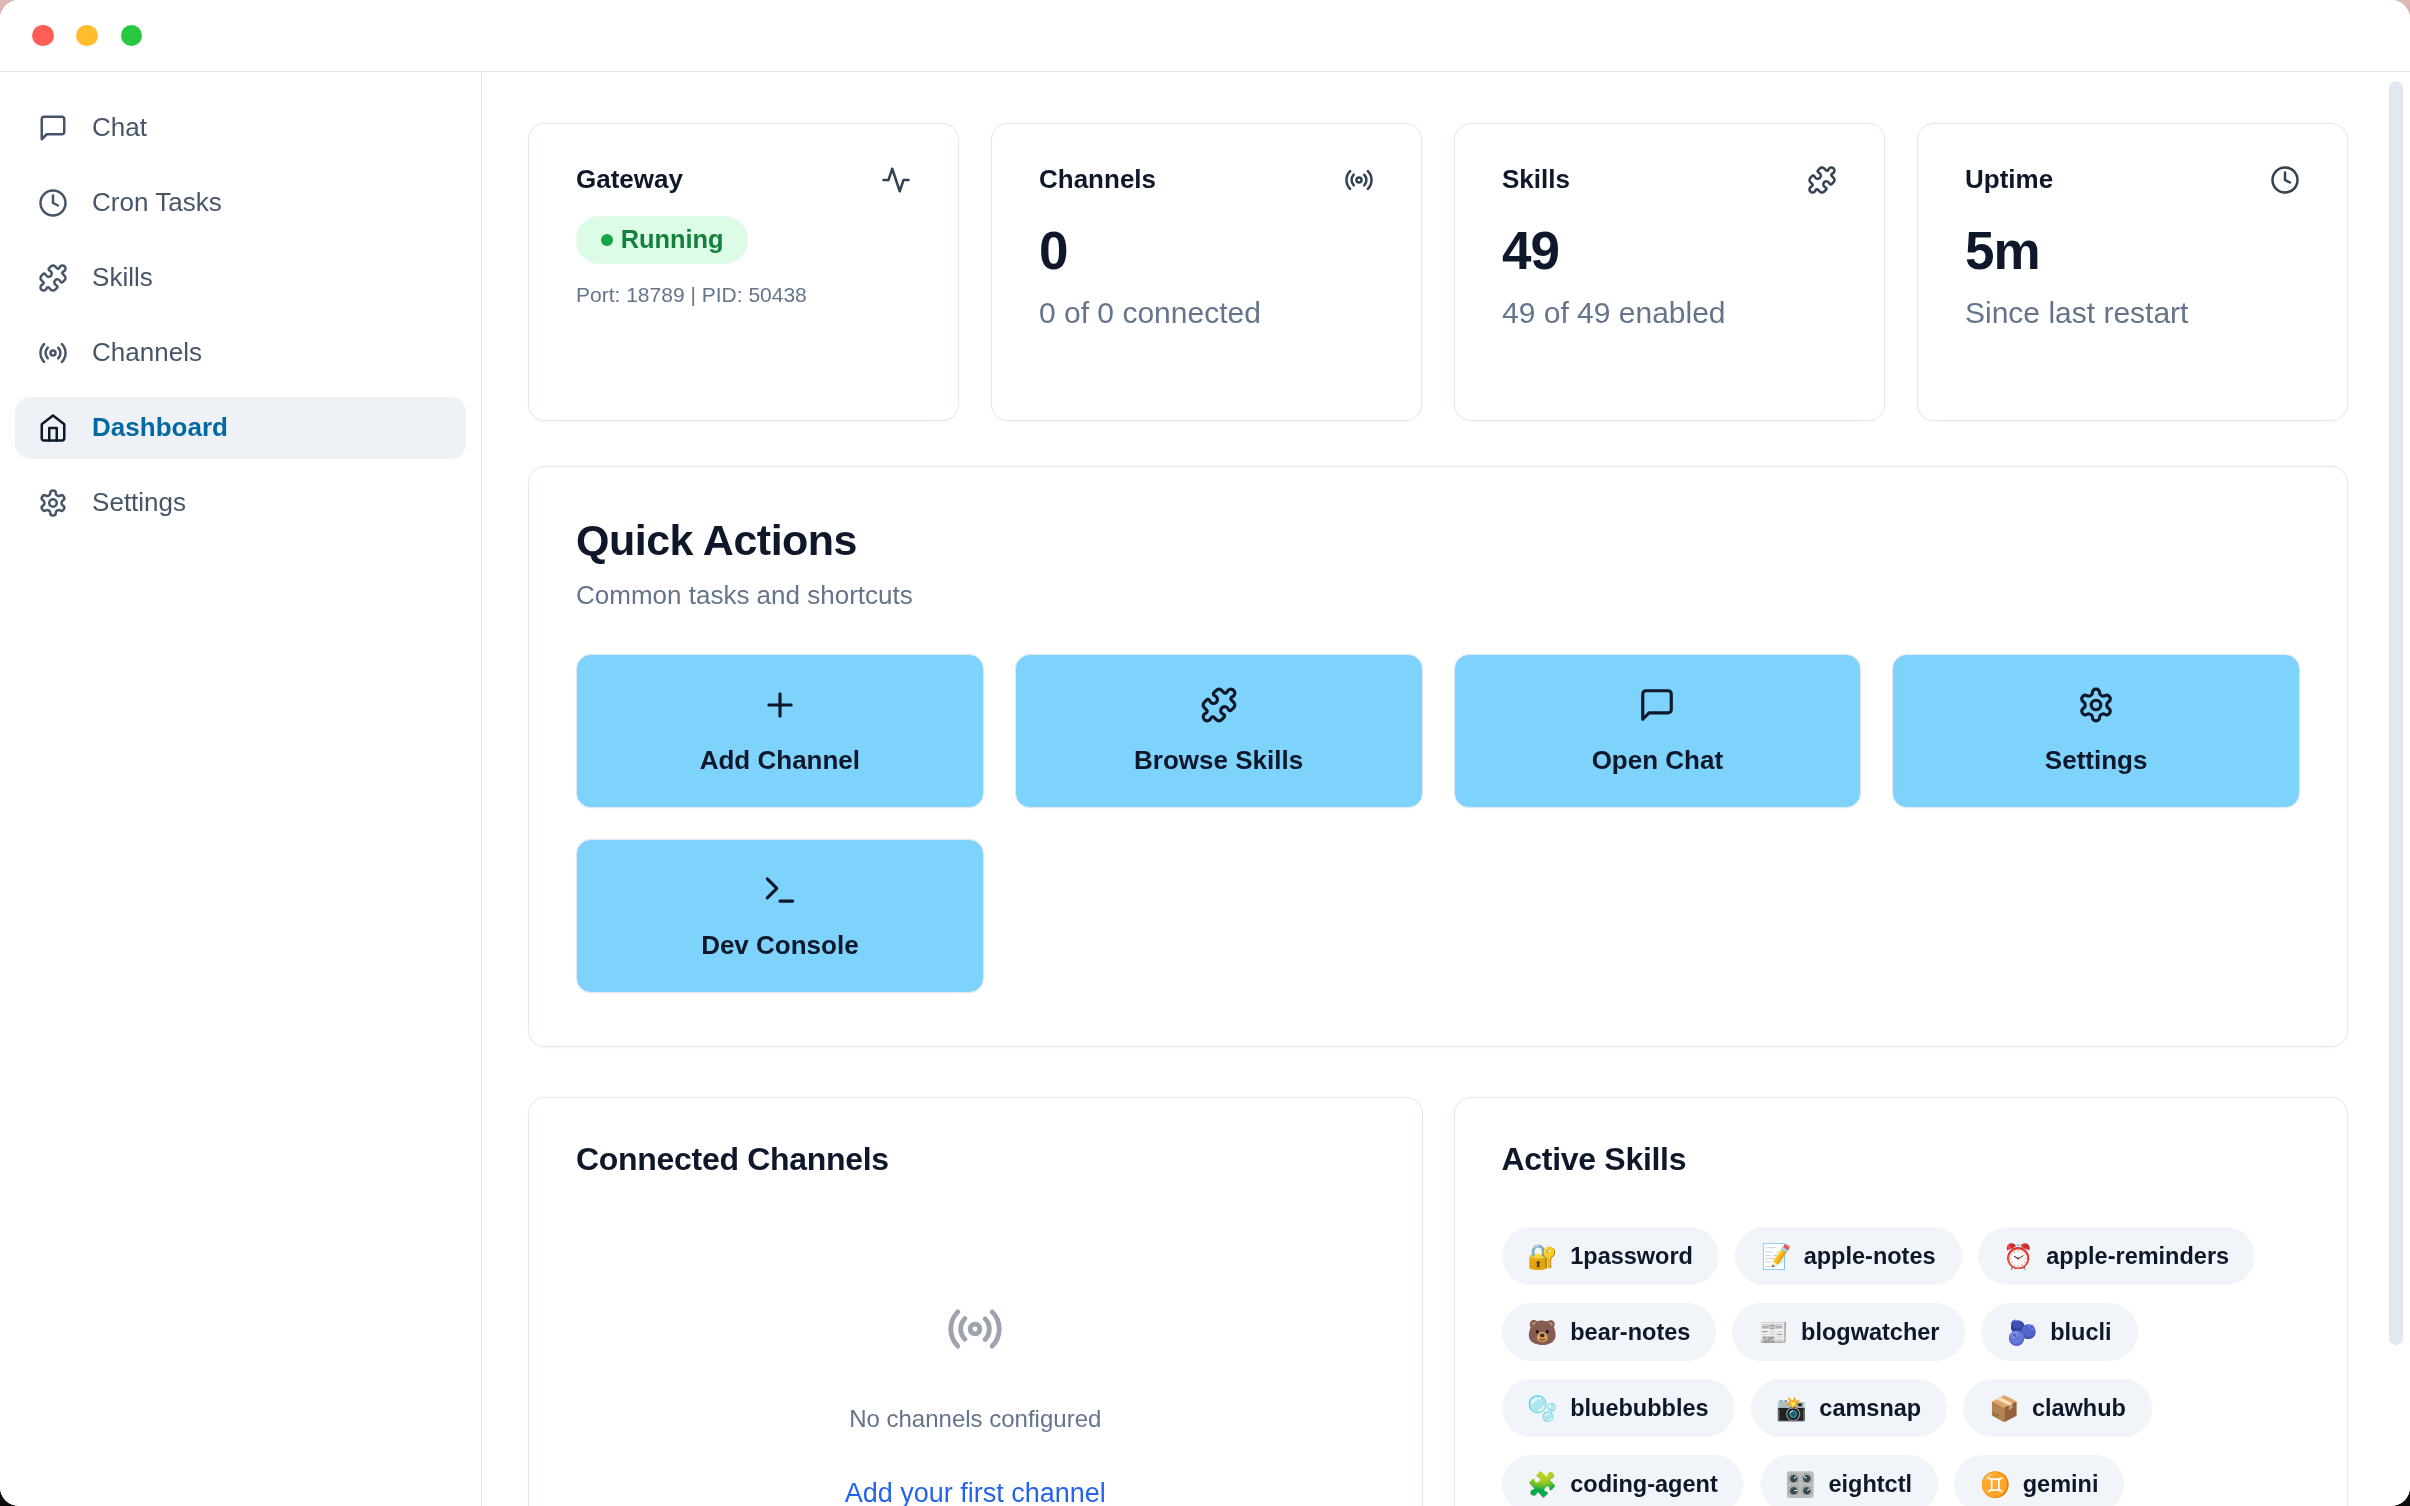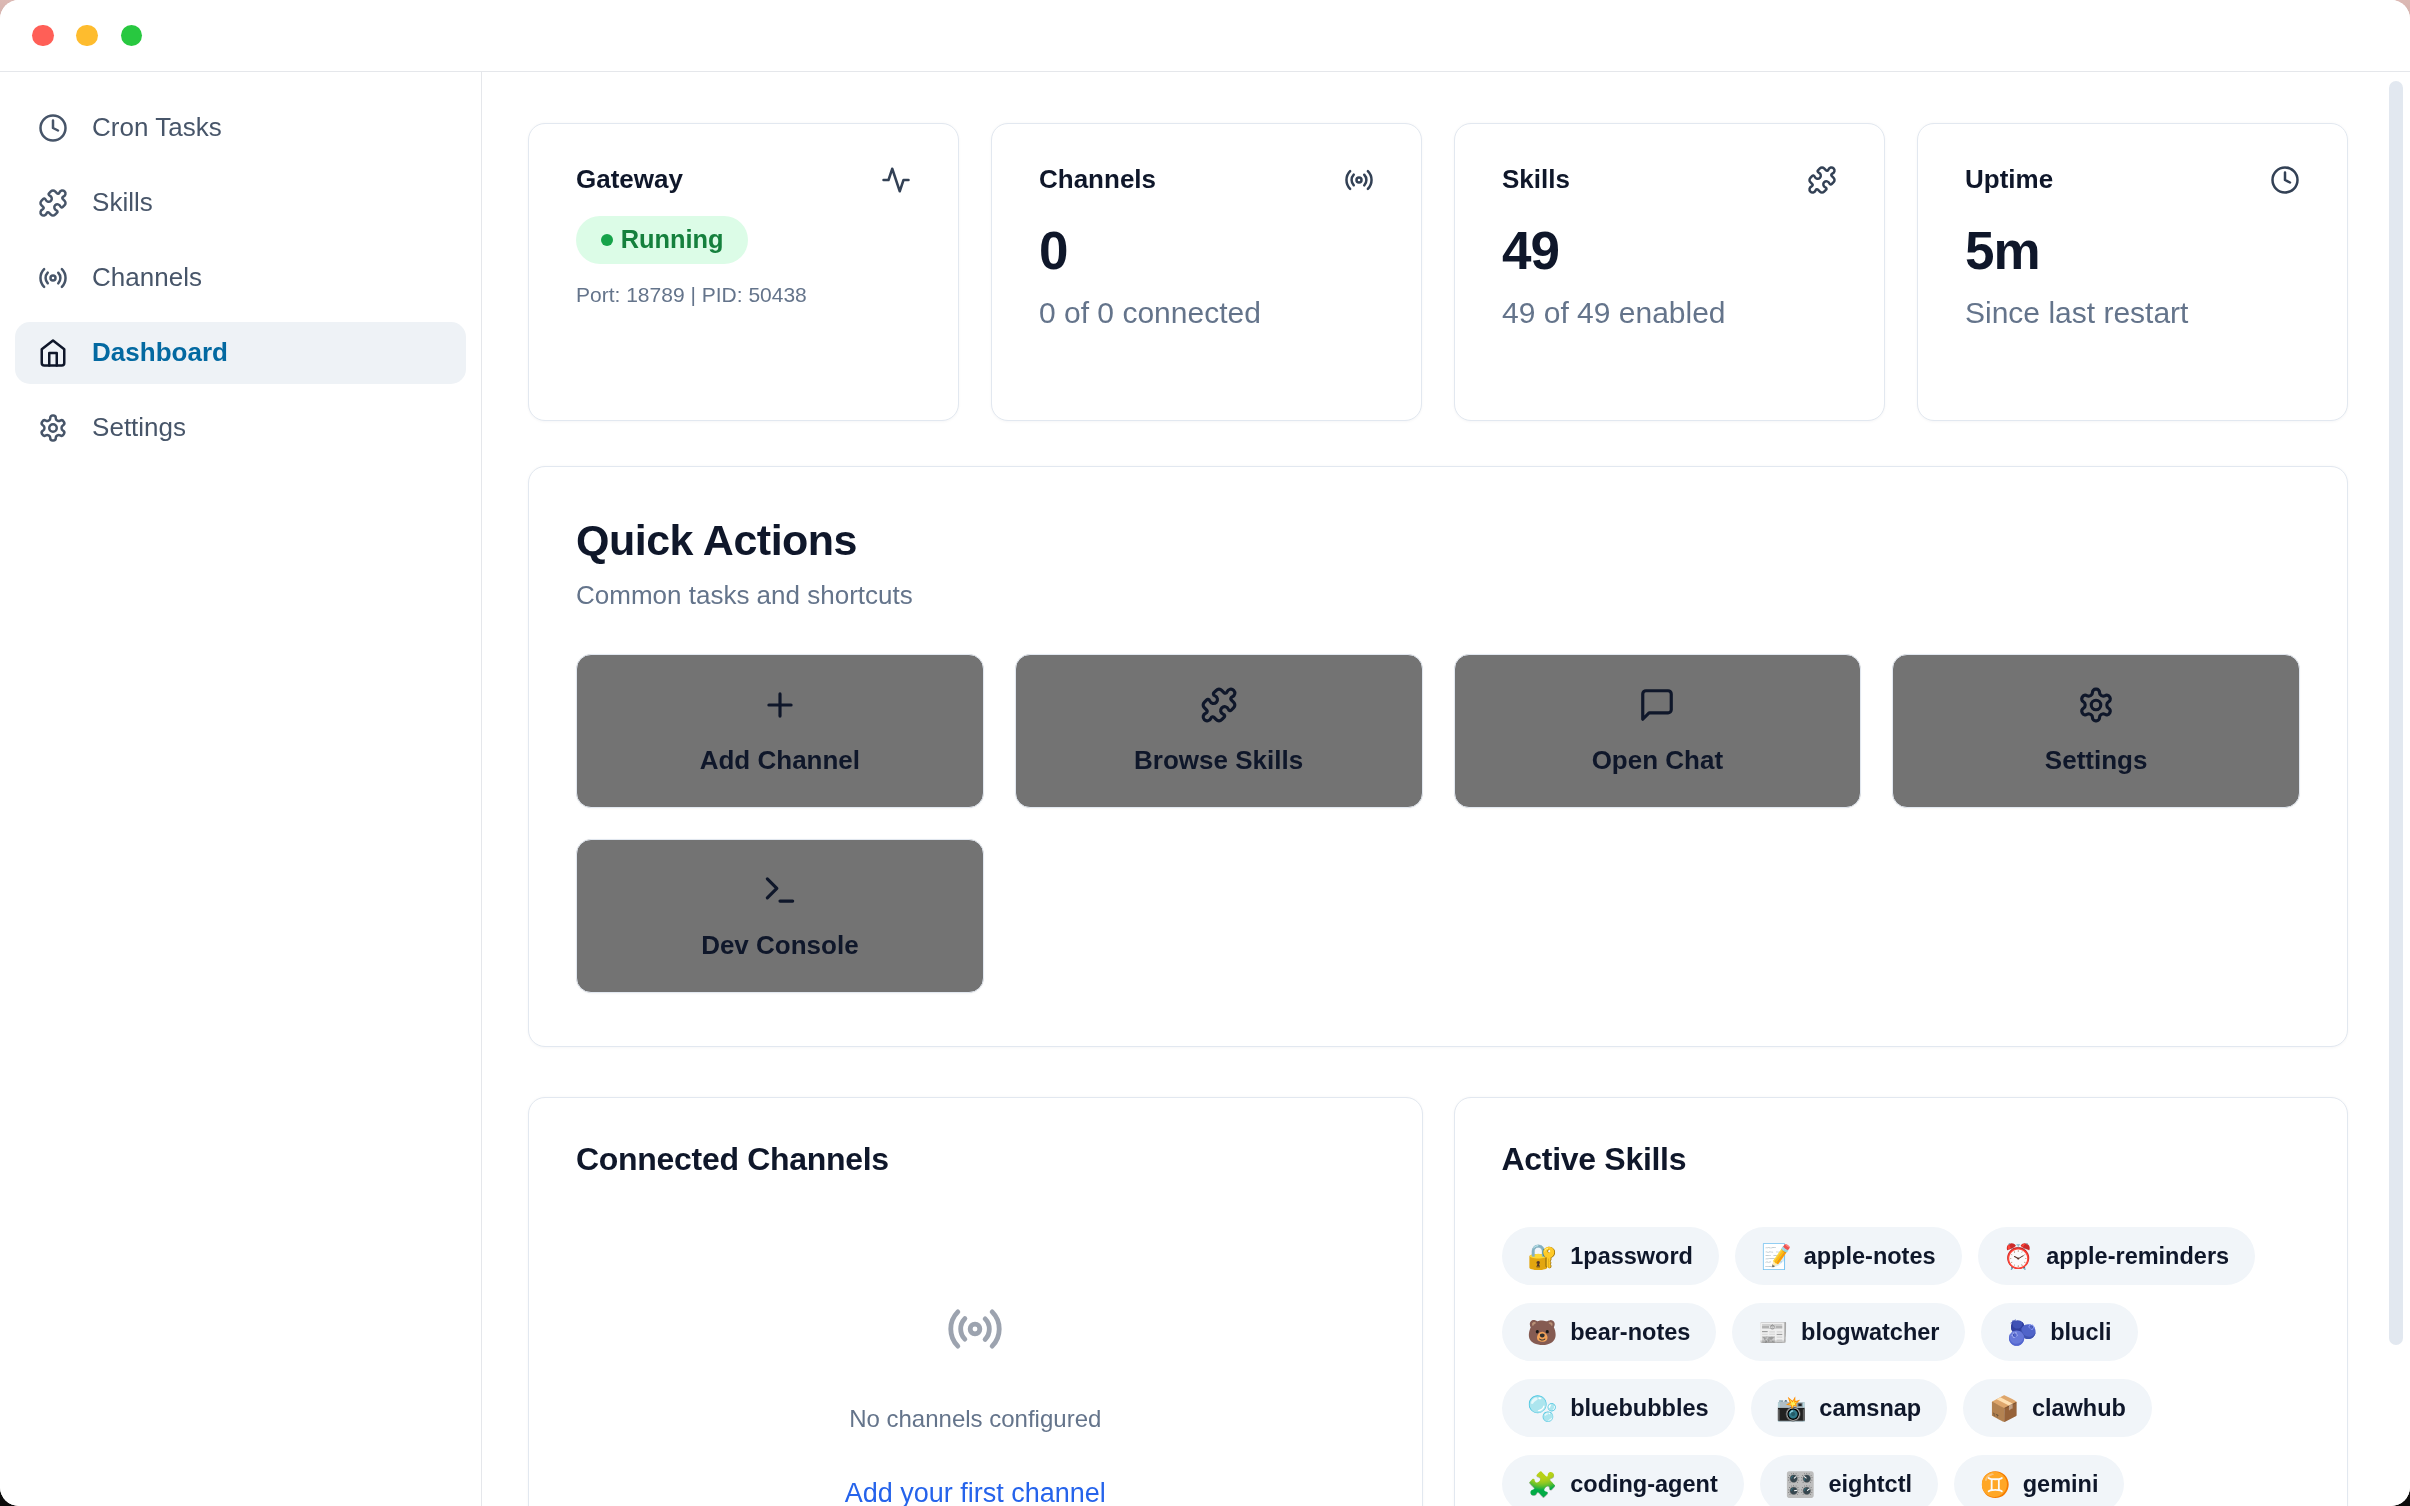--- a/index.html
+++ b/index.html
@@ -97,21 +97,21 @@
   .gateway-sub { margin-top:19px; font-size:21px; color:#64748b; }
 
   
   .qa-card { margin-top:45px; padding:49px 47px 53px 47px; }
   .qa-title { font-size:43px; font-weight:700; letter-spacing:-0.5px; color:#0f172a; }
   .qa-sub { margin-top:15px; font-size:26px; color:#64748b; }
   .qa-grid { margin-top:43px; display:grid; grid-template-columns:repeat(4,1fr); gap:31px; }
   .qa-btn {
     height:154px; border:0.9px solid #e2e8f0; border-radius:15px;
     display:flex; flex-direction:column; align-items:center; justify-content:center; gap:21px;
-    background:#737373; cursor:pointer;
+    background:#7dd3fc; cursor:pointer;
     box-shadow:0 0.9px 1.9px rgba(15,23,42,0.03);
   }
   .qa-btn svg { width:38px; height:38px; stroke:#0f172a; }
   .qa-btn .qa-label { font-size:26px; font-weight:600; color:#0f172a; }
 
   
   .bottom-row { margin-top:50px; display:grid; grid-template-columns:1fr 1fr; gap:31px; }
   .bottom-card { height:640px; padding:43px 47px; }
   .section-title { font-size:32px; font-weight:700; color:#0f172a; letter-spacing:-0.3px; }
 
@@ -154,20 +154,26 @@
       <div class="light yellow"></div>
       <div class="light green"></div>
     </div>
   </div>
 
   <div class="app-body">
 
     <div class="sidebar">
       <div class="nav">
 
+        <div class="nav-item">
+          <svg viewBox="0 0 24 24" fill="none" stroke-width="2" stroke-linecap="round" stroke-linejoin="round">
+              <path d="M21 15a2 2 0 0 1-2 2H7l-4 4V5a2 2 0 0 1 2-2h14a2 2 0 0 1 2 2z"></path>
+            </svg>
+          <span>Chat</span>
+        </div>
 
         <div class="nav-item">
           <svg viewBox="0 0 24 24" fill="none" stroke-width="2" stroke-linecap="round" stroke-linejoin="round">
               <circle cx="12" cy="12" r="10"></circle>
               <path d="M12 6v6l4 2"></path>
             </svg>
           <span>Cron Tasks</span>
         </div>
 
         <div class="nav-item">

